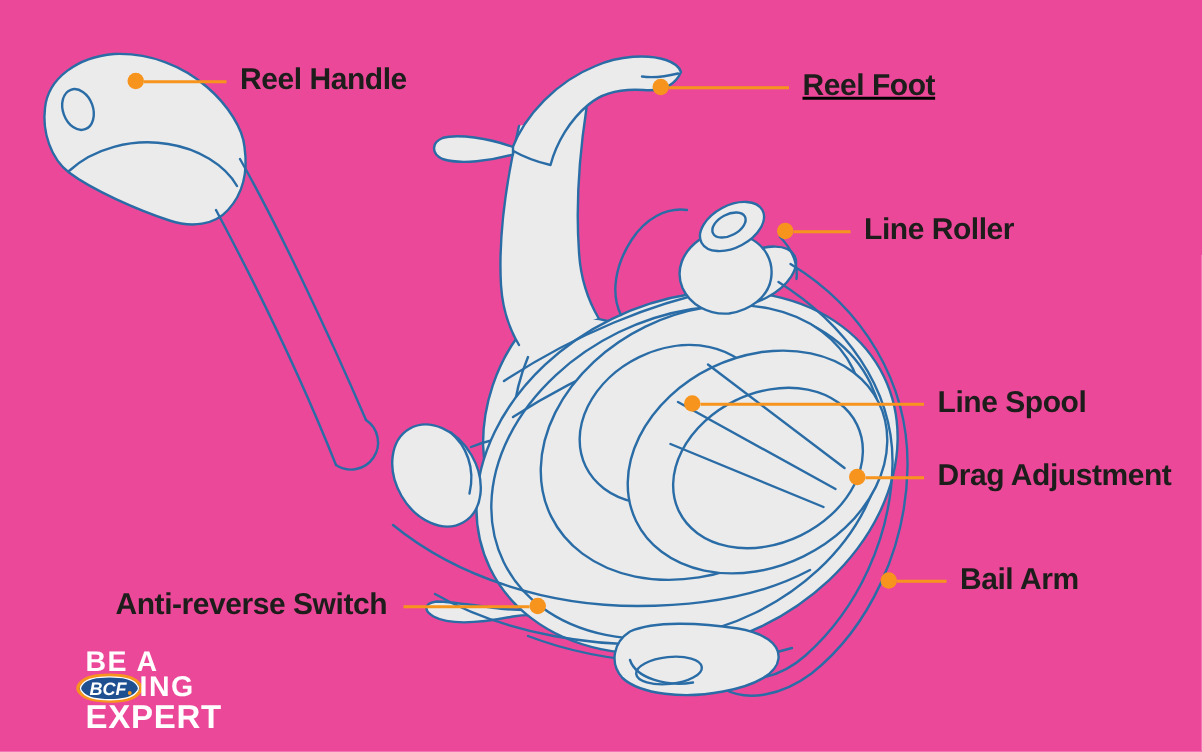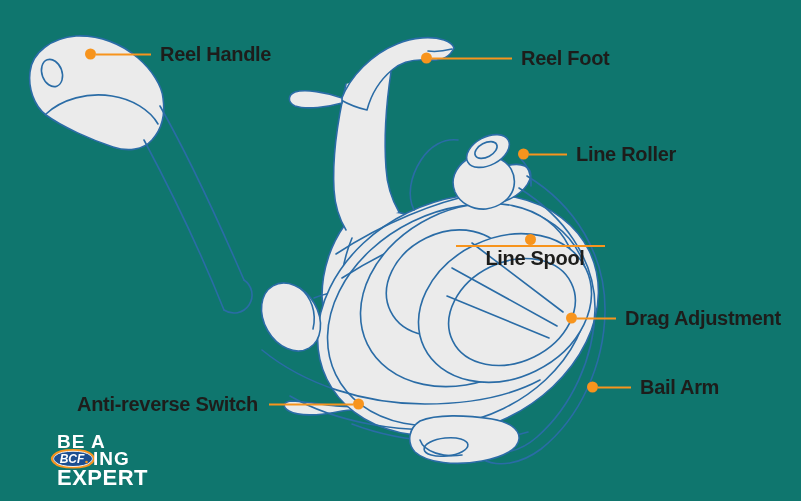--- a/index.html
+++ b/index.html
@@ -1,19 +1,19 @@
 <!DOCTYPE html>
 <html><head>
 <meta charset="utf-8">
 <style>
   html,body{margin:0;padding:0;}
   .canvas{
     position:relative;
     width:801px;height:501px;
-    background:#0f766e;
+    background:#ec4899;
     overflow:hidden;
     font-family:"Liberation Sans", sans-serif;
   }
   .art{position:absolute;left:0;top:0;}
   .callout{
     position:absolute;
     display:flex;
     align-items:center;
     transform:translateY(-50%);
     white-space:nowrap;
@@ -132,33 +132,33 @@
       </g>
     </g>
   </svg>
 
   <div class="callout right" style="left:85px;top:54px;">
     <span class="dot"></span>
     <span class="line" style="width:55px;"></span>
     <span class="txt">Reel Handle</span>
   </div>
 
-  <div class="callout right" style="left:421px;top:58px;">
+  <div class="callout right" style="left:435px;top:58px;text-decoration:underline;">
     <span class="dot"></span>
     <span class="line" style="width:80px;"></span>
     <span class="txt">Reel Foot</span>
   </div>
 
   <div class="callout right" style="left:518px;top:154px;align-items:center;">
     <span class="dot"></span>
     <span class="line" style="width:38px;"></span>
     <span class="txt">Line Roller</span>
   </div>
 
-  <div class="callout right" style="left:456px;top:252px;flex-direction:column;">
+  <div class="callout right" style="left:456px;top:269px;">
     <span class="dot"></span>
     <span class="line" style="width:149px;"></span>
     <span class="txt">Line Spool</span>
   </div>
 
   <div class="callout right" style="left:566px;top:318px;">
     <span class="dot"></span>
     <span class="line" style="width:39px;"></span>
     <span class="txt">Drag Adjustment</span>
   </div>

